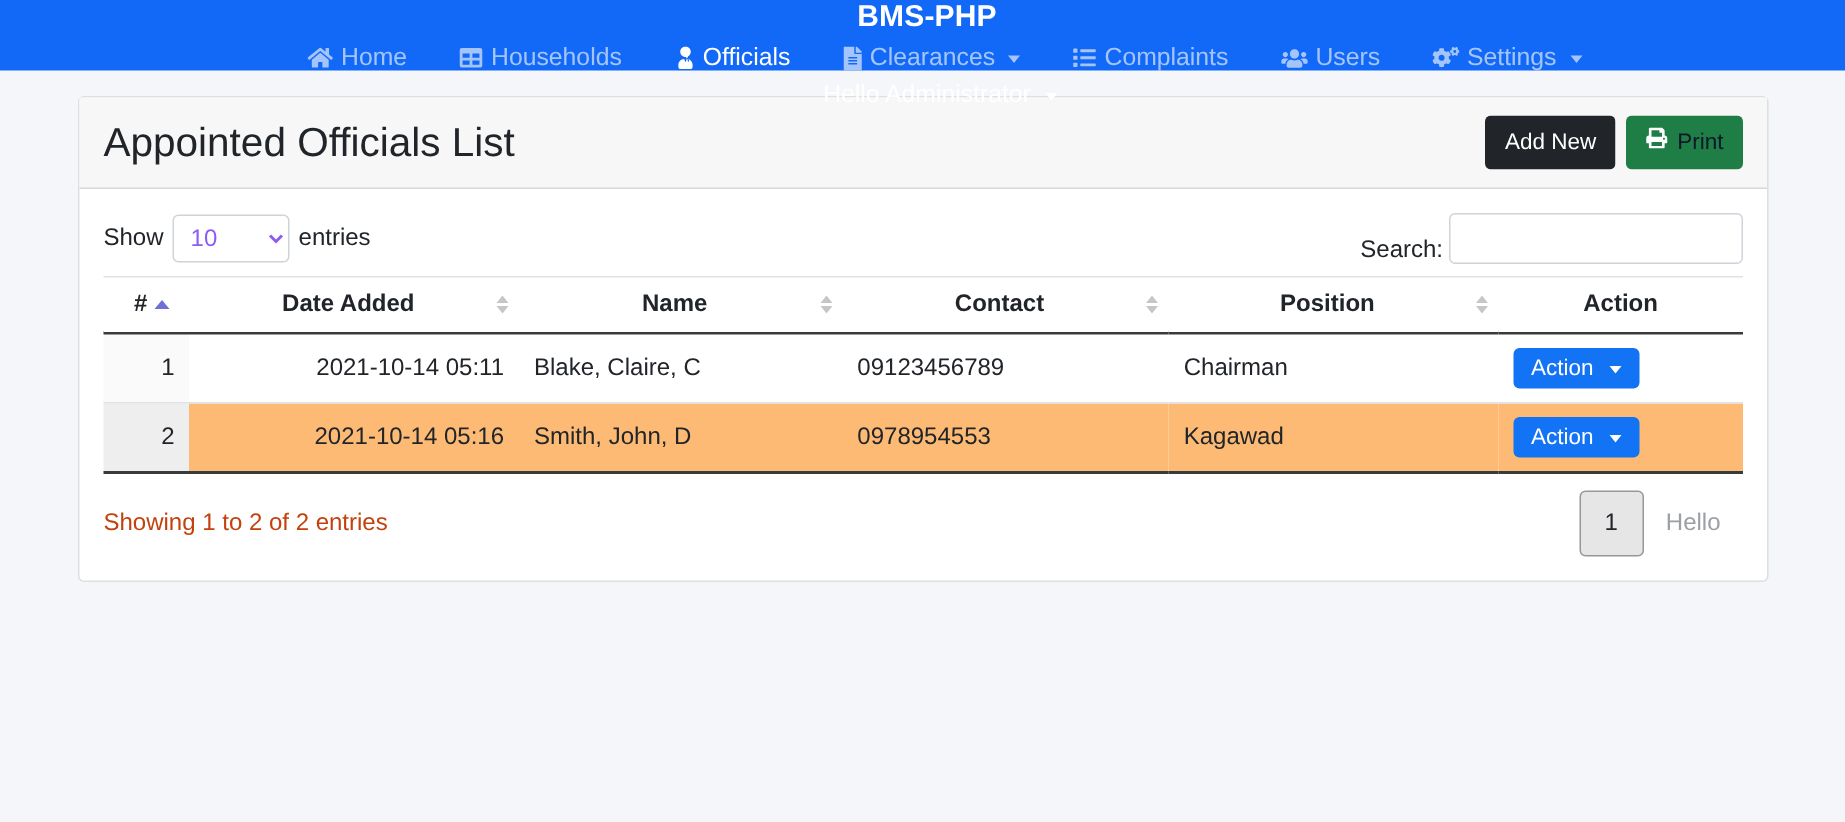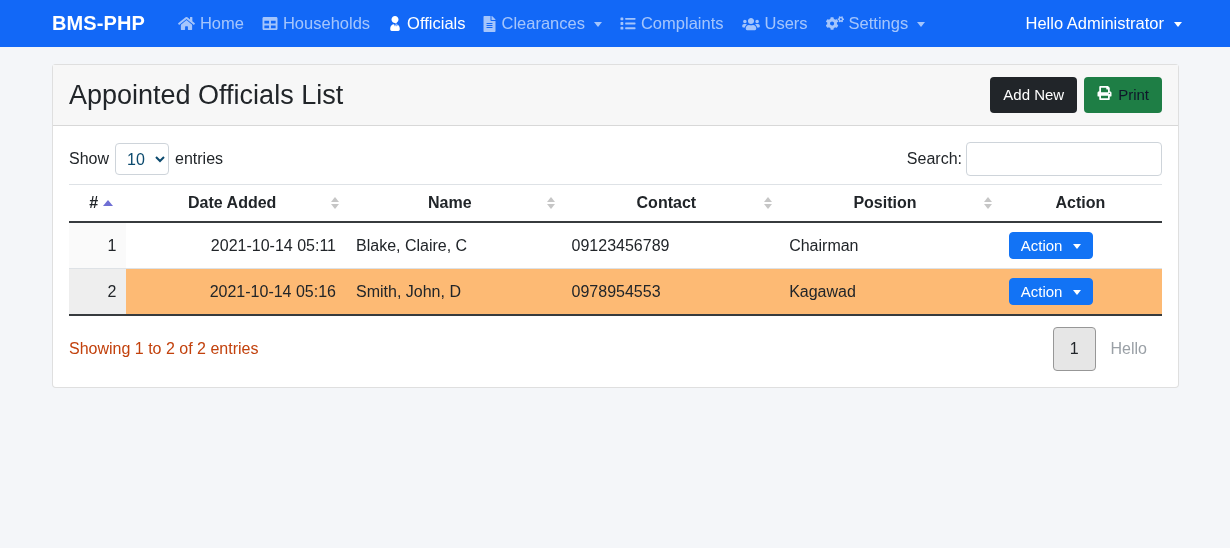--- a/index.html
+++ b/index.html
@@ -14,30 +14,31 @@
   }
 
   
   .navbar {
     height: 47px;
     background: #1268f7;
     display: flex;
     align-items: center;
     padding: 0 22px 0 52px;
     color: #fff;
+    flex-direction: column;
   }
   .brand {
     font-size: 20px;
     font-weight: 700;
     letter-spacing: .1px;
     color: #ffffff;
     margin-right: 24px;
     white-space: nowrap;
   }
-  .nav-items { display: flex; align-items: center; gap: 0; flex: 1; }
+  .nav-items { display: flex; align-items: center; gap: 17px; flex: 1; }
   .nav-link {
     display: flex; align-items: center; gap: 5px;
     padding: 6px 9px;
     font-size: 16.5px;
     color: rgba(255,255,255,.62);
     white-space: nowrap;
     cursor: pointer;
   }
   .nav-link.active { color: #ffffff; }
   .nav-link .ico { display: inline-flex; align-items: center; }
@@ -113,25 +114,25 @@
     margin-bottom: 8px;
   }
   .dt-length { display: flex; align-items: center; gap: 6px; font-size: 16px; color: #212529; }
   .dt-select {
     font-family: "Liberation Sans", sans-serif;
     font-size: 16px;
     padding: 3px 4px 3px 7px;
     border: 1px solid #ced4da;
     border-radius: 4px;
     background: #fff;
-    color: #0c4a6e;
+    color: #8b5cf6;
     height: 32px;
-    width: 54px;
-  }
-  .dt-filter { display: flex; align-items: center; gap: 0px; font-size: 16px; }
+    width: 78px;
+  }
+  .dt-filter { display: flex; align-items: flex-end; gap: 0px; font-size: 16px; }
   .dt-filter label { margin-right: 4px; }
   .dt-input {
     font-family: "Liberation Sans", sans-serif;
     font-size: 16px;
     border: 1px solid #ced4da;
     border-radius: 4px;
     padding: 4px 8px;
     width: 196px;
     height: 34px;
     background: #fff;

